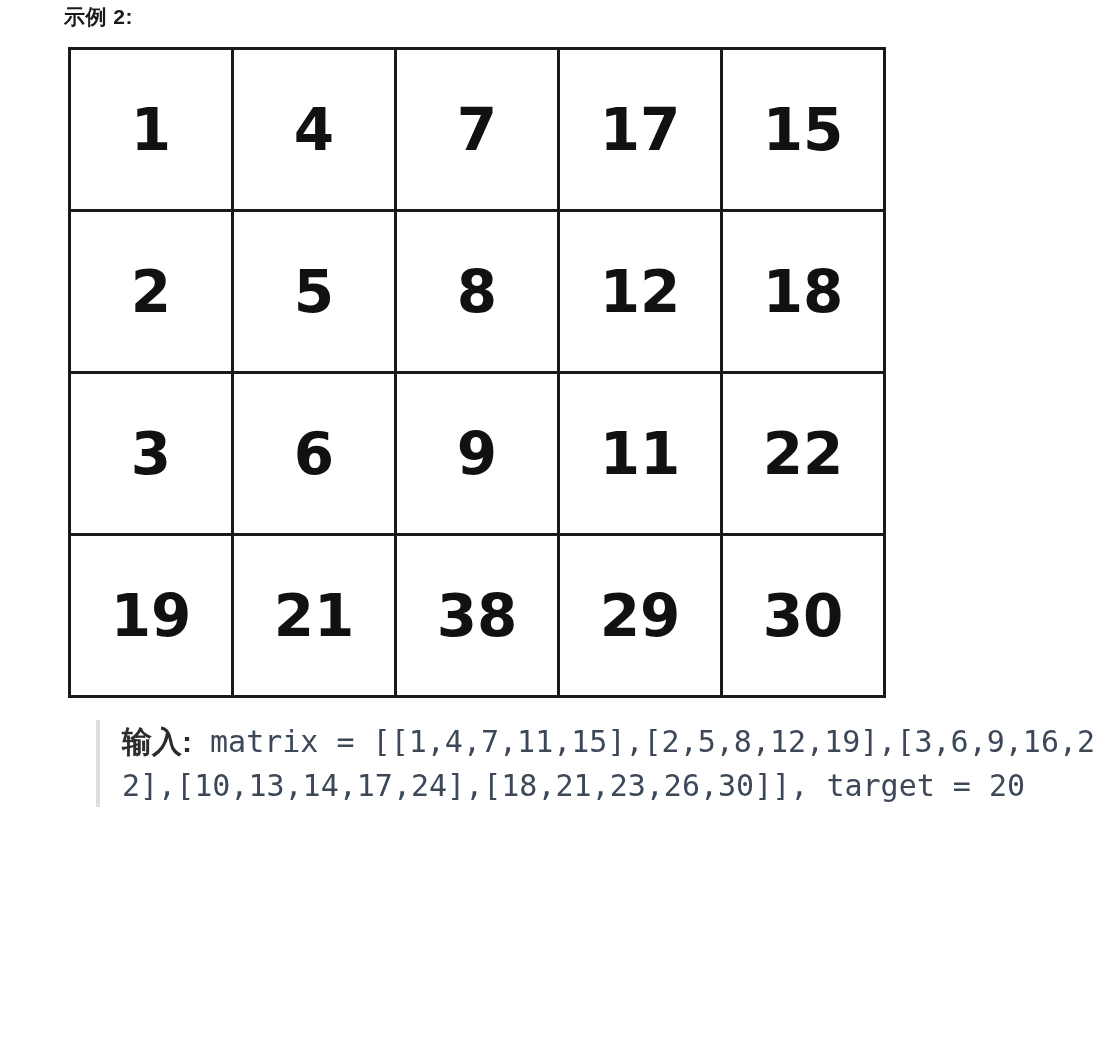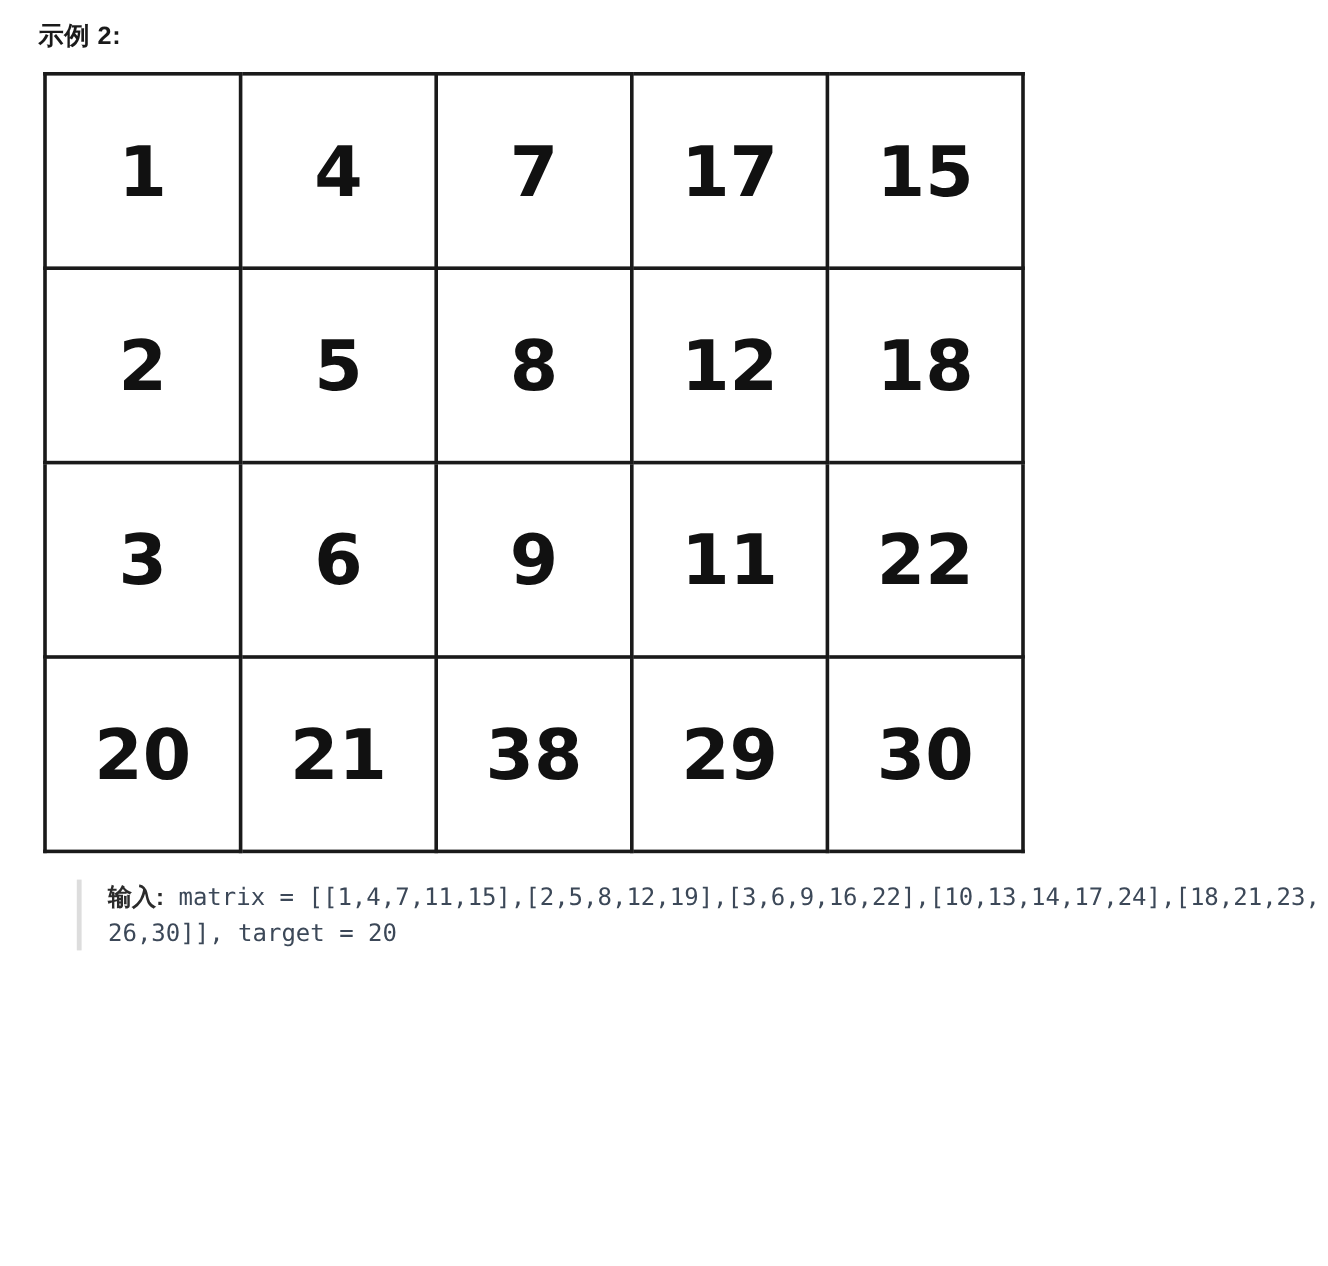--- a/index.html
+++ b/index.html
@@ -9,22 +9,23 @@
   }
   body {
     width: 1107px;
     height: 1055px;
     font-family: "Liberation Sans", sans-serif;
     color: #1a1a1a;
     position: relative;
     overflow: hidden;
   }
   .page {
-    padding: 16px 0 0 30px;
+    padding: 3px 0 0 30px;
     box-sizing: border-box;
+    margin-left: 32px;
   }
   .example-heading {
     font-size: 21px;
     font-weight: bold;
     color: #1a1a1a;
     letter-spacing: 0.5px;
     margin: 0 0 16px 2px;
   }
   .matrix-wrap {
     margin-left: 6px;
@@ -46,21 +47,21 @@
     font-family: "DejaVu Sans", sans-serif;
     color: #111111;
     padding: 0;
     line-height: 1;
   }
   .io-block {
     margin-top: 22px;
     margin-left: 34px;
     padding-left: 22px;
     border-left: 4px solid #dddddd;
-    font-size: 20px;
+    font-size: 30px;
     line-height: 1.45;
     color: #3c4858;
   }
   .io-line {
     font-family: "DejaVu Sans Mono", monospace;
     white-space: normal;
     word-break: break-all;
   }
   .io-label {
     font-family: "Liberation Sans", sans-serif;
@@ -96,21 +97,21 @@
           <td>18</td>
         </tr>
         <tr>
           <td>3</td>
           <td>6</td>
           <td>9</td>
           <td>11</td>
           <td>22</td>
         </tr>
         <tr>
-          <td>20</td>
+          <td>19</td>
           <td>21</td>
           <td>38</td>
           <td>29</td>
           <td>30</td>
         </tr>
       </tbody>
     </table>
   </div>
 
   <div class="io-block">

